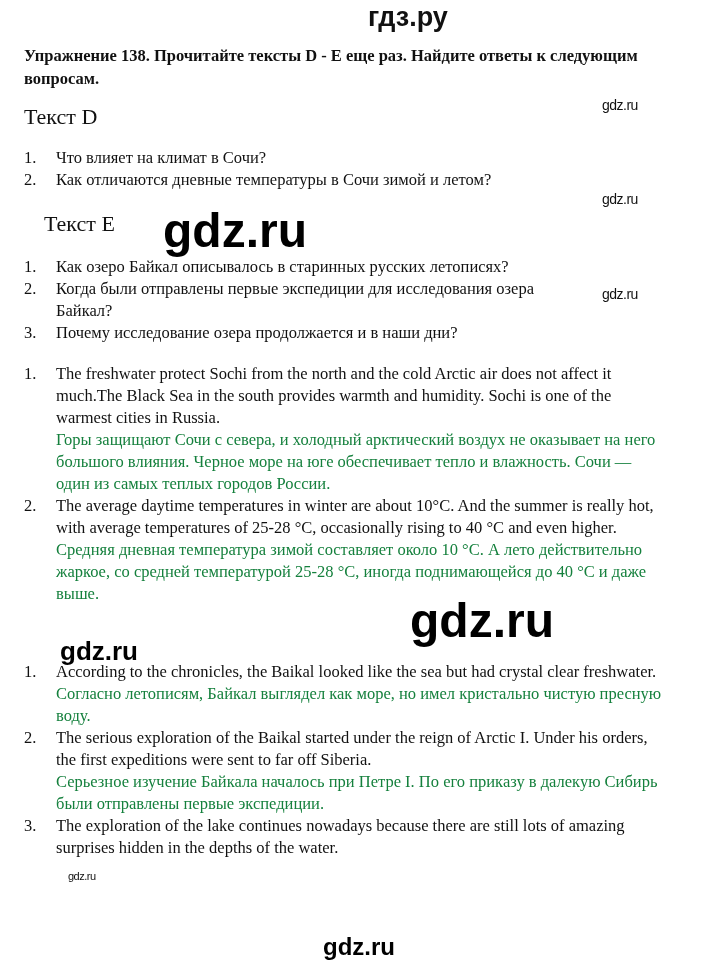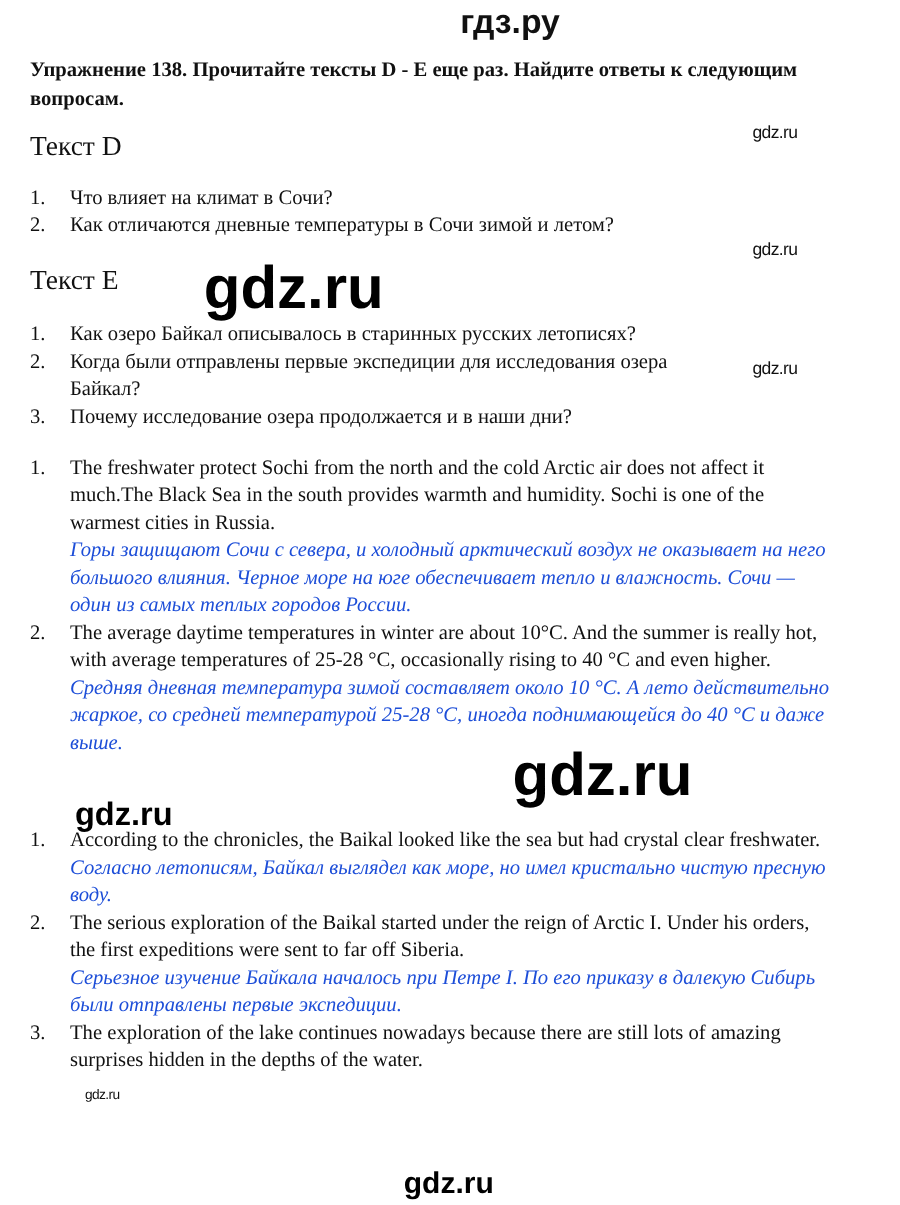--- a/index.html
+++ b/index.html
@@ -23,21 +23,21 @@
     position: absolute; left: 24px; margin: 0; padding: 0; list-style: none;
     font-size: 16.5px; line-height: 22px; width: 600px;
   }
   ol.q li, ol.a li { position: relative; padding-left: 32px; }
   .num { position: absolute; left: 0; top: 0; }
   ol.a {
     position: absolute; left: 24px; margin: 0; padding: 0; list-style: none;
     font-size: 16.5px; line-height: 22px; width: 640px;
   }
   .en { display: block; }
-  .ru { display: block; font-style: italic; color: #1d4ed8; }
+  .ru { display: block; color: #15803d; }
   .wm {
     position: absolute; font-family: "Liberation Sans", sans-serif;
     font-weight: bold; color: #000; line-height: 1; white-space: nowrap;
   }
   .wm-small {
     position: absolute; font-family: "Liberation Sans", sans-serif;
     font-size: 14px; color: #111; line-height: 1; letter-spacing: -0.5px;
   }
 </style>
 </head>
@@ -47,21 +47,21 @@
 
 <h1 class="title">Упражнение 138. Прочитайте тексты D - E еще раз. Найдите ответы к следующим вопросам.</h1>
 
 <div class="label" style="top:106px;">Текст D</div>
 
 <ol class="q" style="top:147px;">
   <li><span class="num">1.</span><span>Что влияет на климат в Сочи?</span></li>
   <li><span class="num">2.</span><span>Как отличаются дневные температуры в Сочи зимой и летом?</span></li>
 </ol>
 
-<div class="label" style="top:213px;">Текст E</div>
+<div class="label" style="top:213px;margin-left:20px;">Текст E</div>
 
 <ol class="q" style="top:256px; width:560px;">
   <li><span class="num">1.</span><span>Как озеро Байкал описывалось в старинных русских летописях?</span></li>
   <li><span class="num">2.</span><span>Когда были отправлены первые экспедиции для исследования озера Байкал?</span></li>
   <li><span class="num">3.</span><span>Почему исследование озера продолжается и в наши дни?</span></li>
 </ol>
 
 <ol class="a" style="top:363px;">
   <li>
     <span class="num">1.</span>

